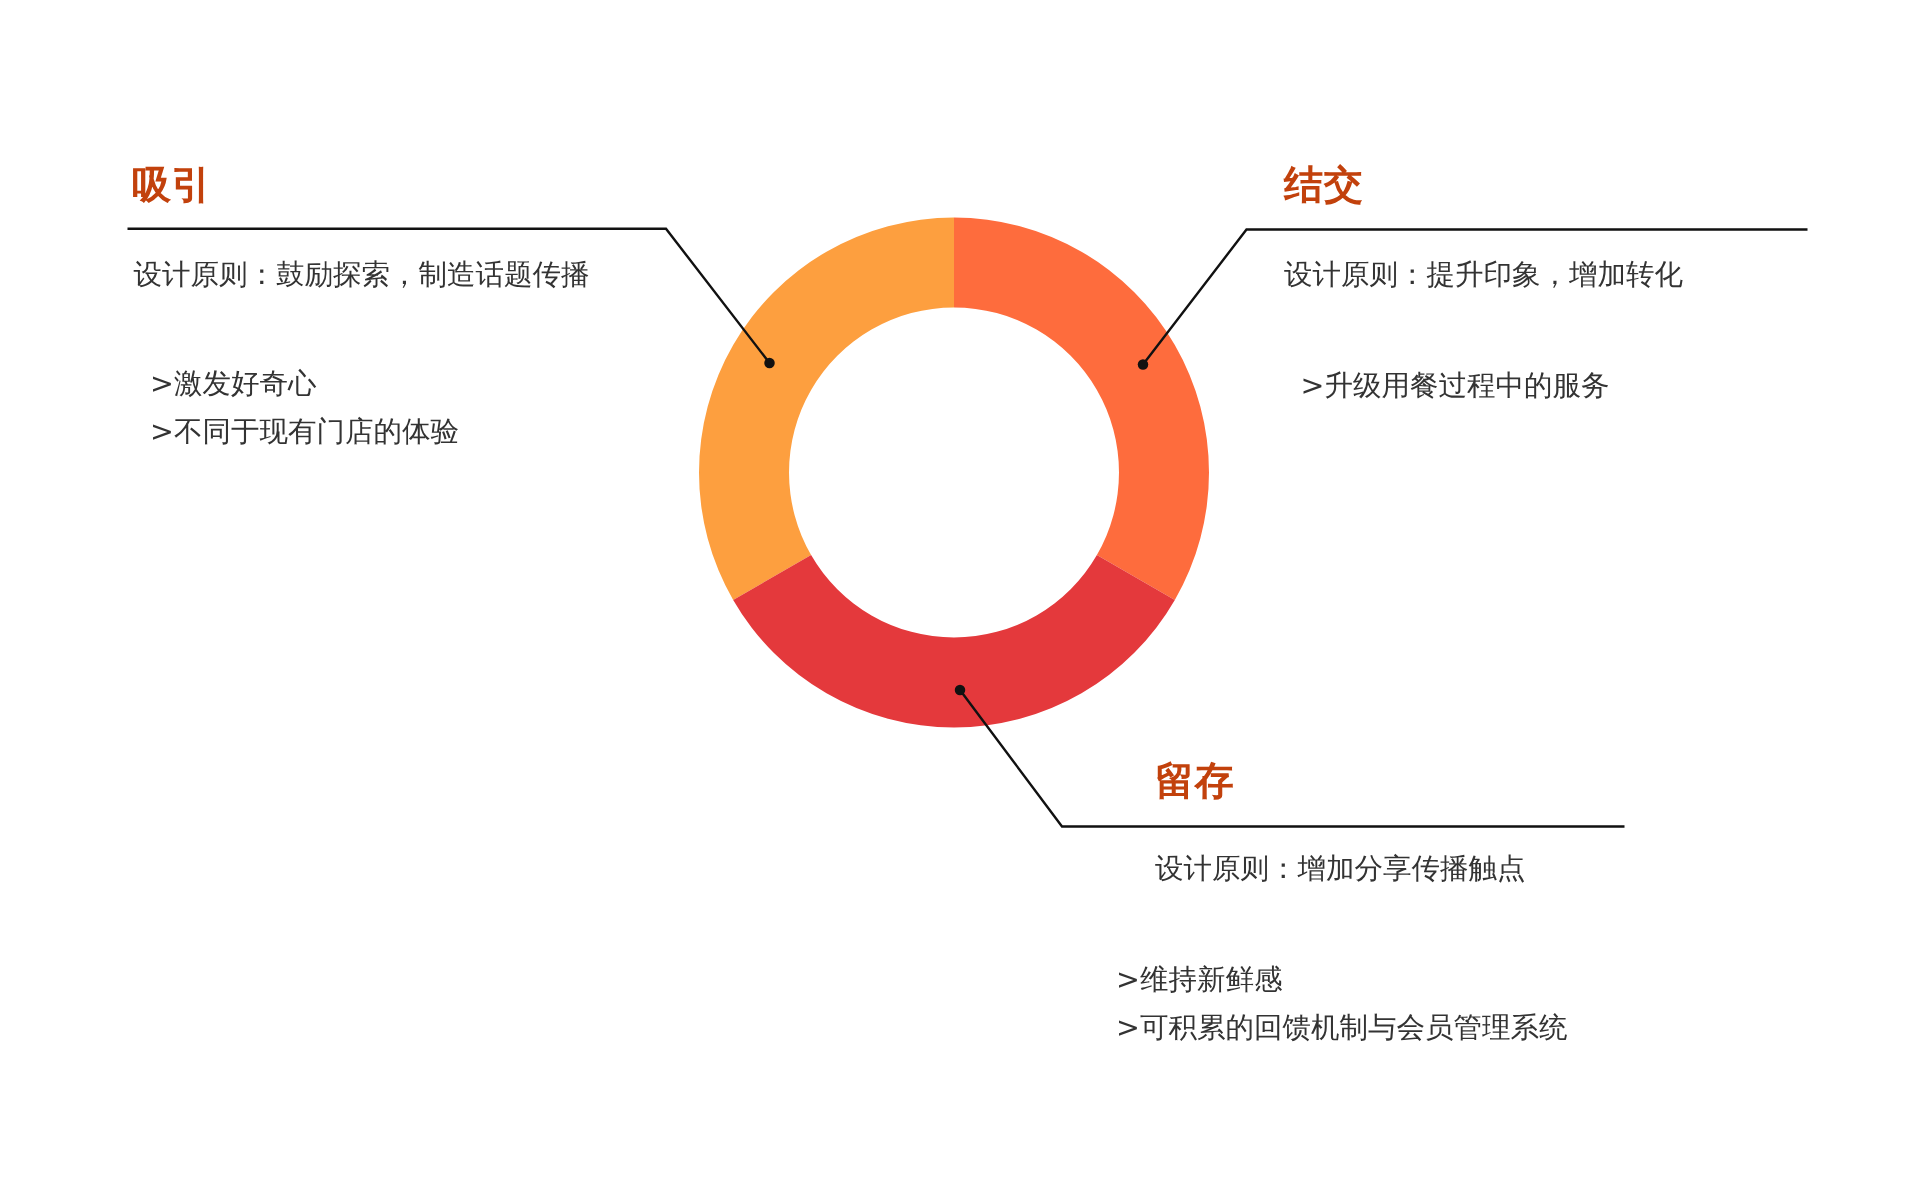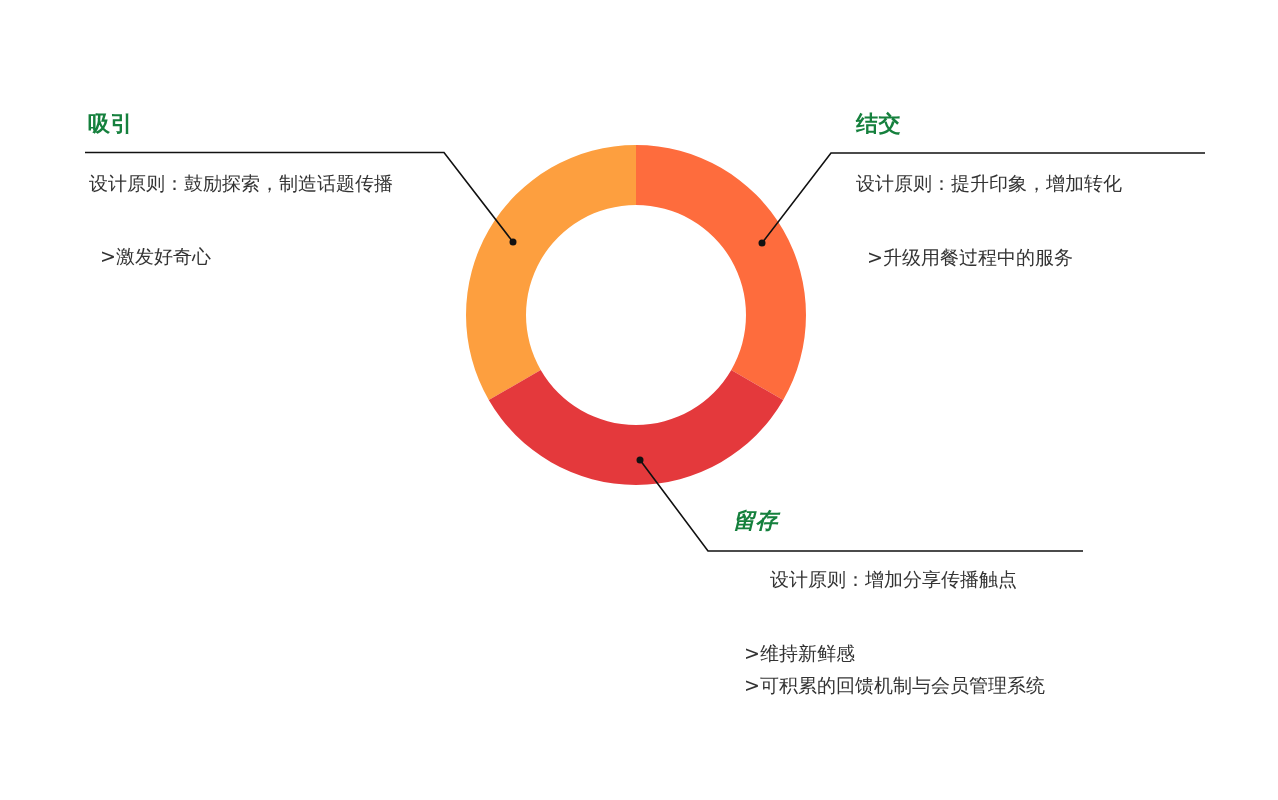--- a/index.html
+++ b/index.html
@@ -20,23 +20,23 @@
     left: 0;
     top: 0;
     width: 1278px;
     height: 800px;
   }
   .block {
     position: absolute;
   }
   .block-title {
     position: absolute;
-    font-size: 22px;
+    font-size: 26px;
     font-weight: bold;
-    color: #15803d;
+    color: #c2410c;
     line-height: 26px;
     white-space: nowrap;
     letter-spacing: 0.5px;
   }
   .block-principle {
     position: absolute;
     font-size: 19px;
     line-height: 24px;
     color: #333333;
     white-space: nowrap;
@@ -73,31 +73,32 @@
 
   <polyline points="640,460 708,551 1083,551" fill="none" stroke="#111111" stroke-width="1.6"></polyline>
   <circle cx="640" cy="460" r="3.5" fill="#111111"></circle>
 </svg>
 
 <div class="block" style="left:0;top:0;">
   <div class="block-title" style="left:88px;top:111px;">吸引</div>
   <div class="block-principle" style="left:89px;top:171px;">设计原则：鼓励探索，制造话题传播</div>
   <ul class="block-bullets" style="left:89px;top:229px;">
     <li>&gt;激发好奇心</li>
+    <li>&gt;不同于现有门店的体验</li>
   </ul>
 </div>
 
 <div class="block" style="left:0;top:0;">
   <div class="block-title" style="left:856px;top:111px;">结交</div>
   <div class="block-principle" style="left:856px;top:171px;text-align:right;">设计原则：提升印象，增加转化</div>
   <ul class="block-bullets" style="left:856px;top:230px;">
     <li>&gt;升级用餐过程中的服务</li>
   </ul>
 </div>
 
 <div class="block" style="left:0;top:0;">
-  <div class="block-title" style="left:733px;top:508px;font-style:italic;">留存</div>
+  <div class="block-title" style="left:770px;top:508px;">留存</div>
   <div class="block-principle" style="left:733px;top:567px;margin-left:37px;">设计原则：增加分享传播触点</div>
   <ul class="block-bullets" style="left:733px;top:626px;">
     <li>&gt;维持新鲜感</li>
     <li>&gt;可积累的回馈机制与会员管理系统</li>
   </ul>
 </div>
 
 </body></html>

